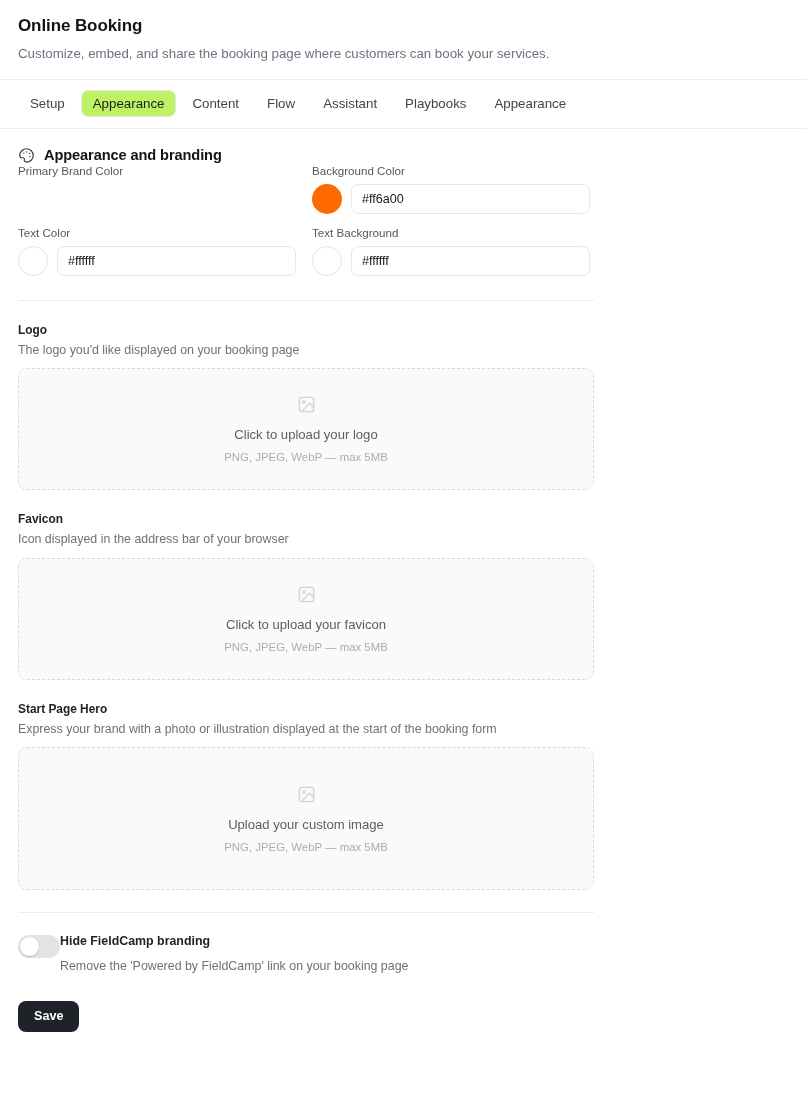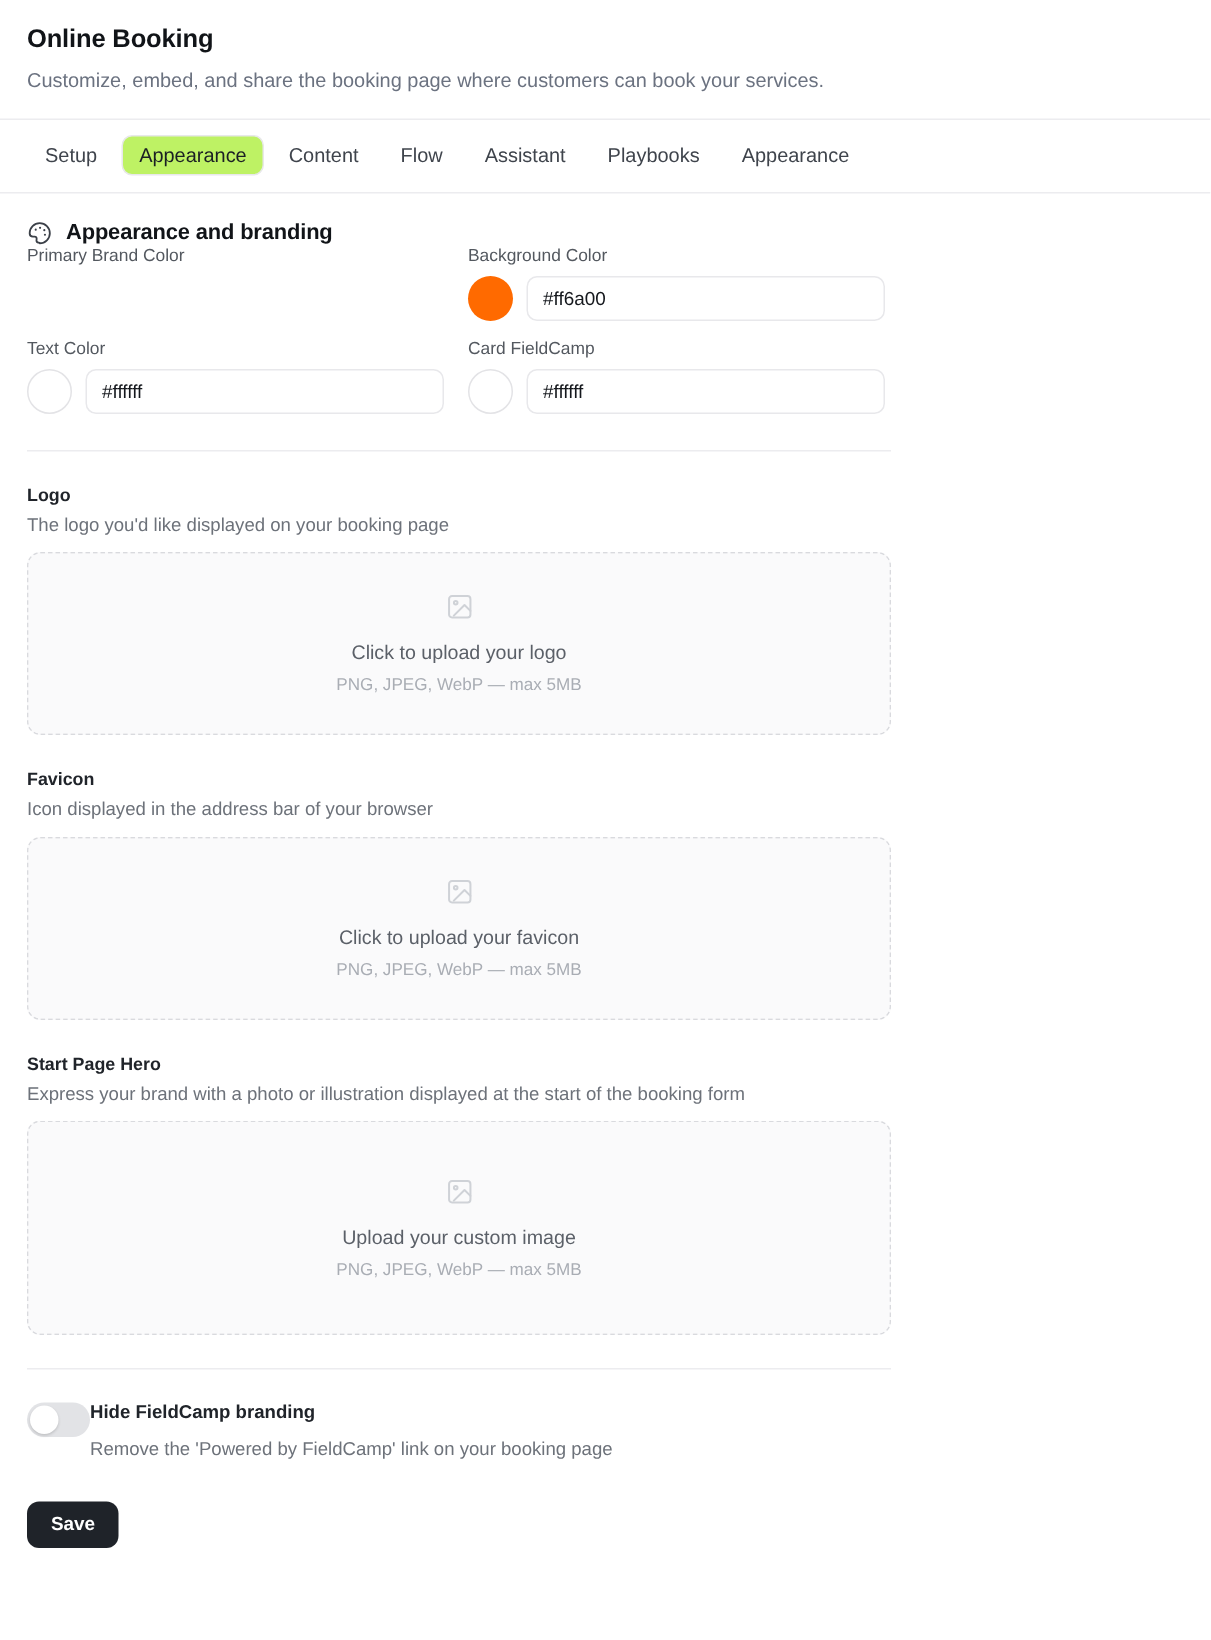--- a/index.html
+++ b/index.html
@@ -269,21 +269,21 @@
 
     <div>
       <span class="field-label">Text Color</span>
       <div class="color-row">
         <span class="swatch bordered" style="background: rgb(255, 255, 255);"></span>
         <input class="hex-input" type="text" value="#ffffff" style="">
       </div>
     </div>
 
     <div>
-      <span class="field-label">Card FieldCamp</span>
+      <span class="field-label">Text Background</span>
       <div class="color-row">
         <span class="swatch bordered" style="background: rgb(255, 255, 255);"></span>
         <input class="hex-input" type="text" value="#ffffff" style="">
       </div>
     </div>
 
   </div>
 
   <div class="divider"></div>
 

